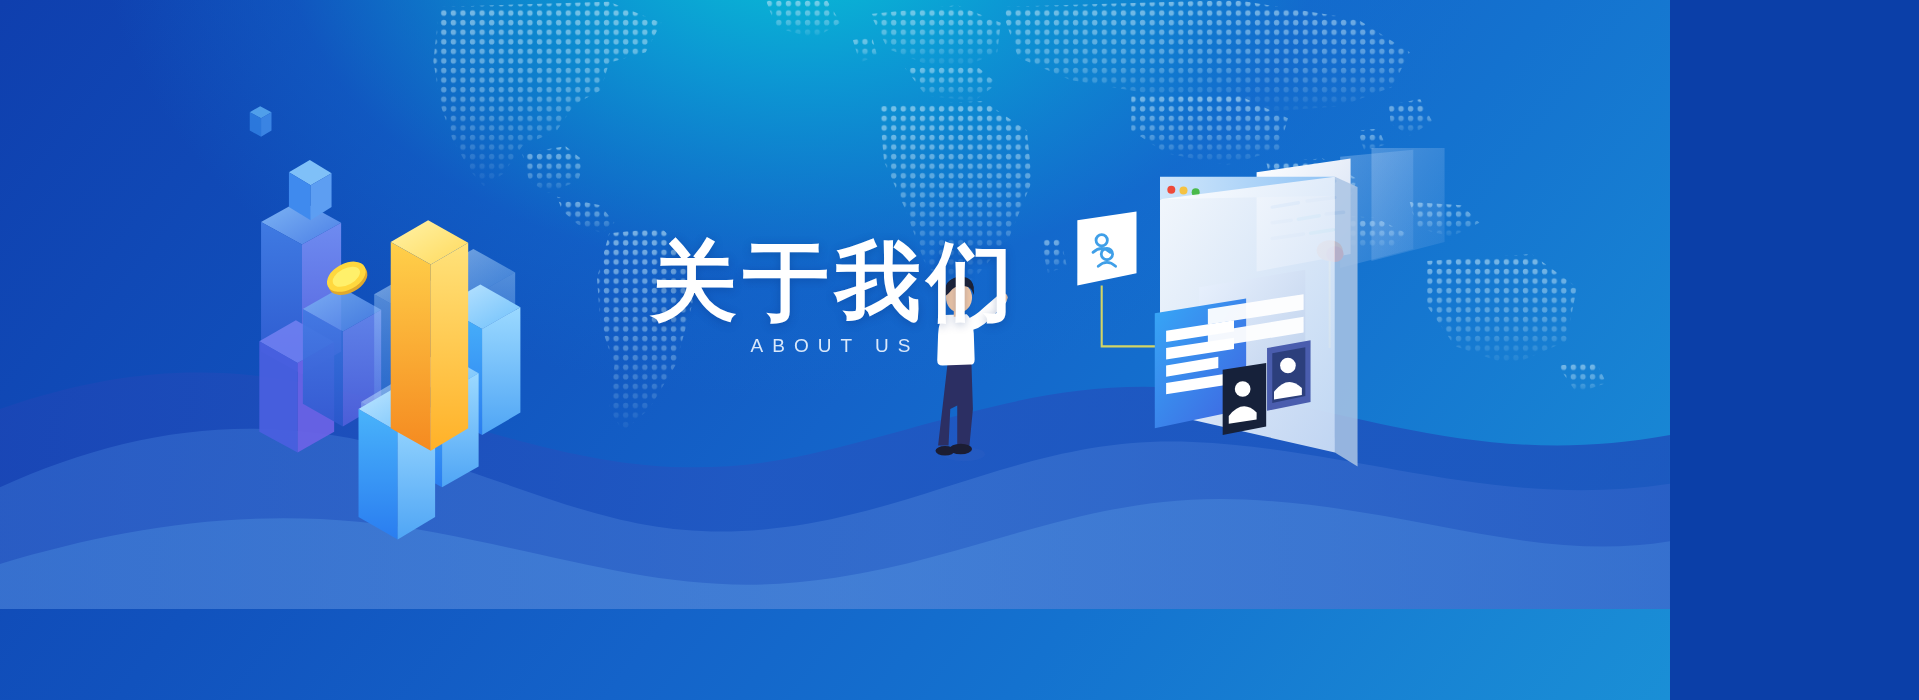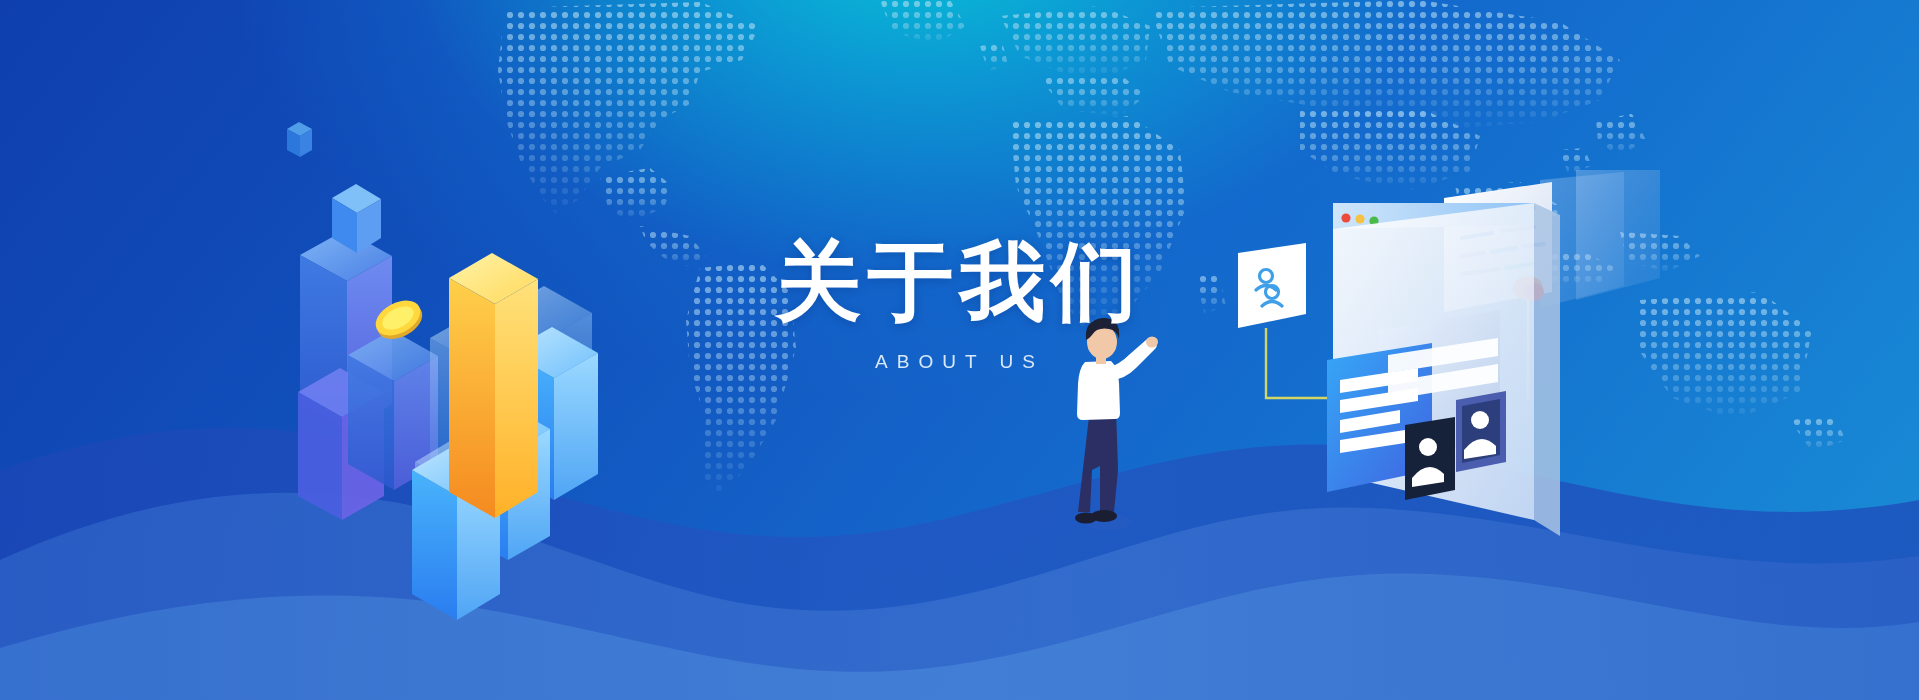--- a/index.html
+++ b/index.html
@@ -3,21 +3,21 @@
 <meta charset="utf-8">
 <style>
   * { margin:0; padding:0; box-sizing:border-box; }
   html,body{ background:#0b3fa8; }
   body {
     font-family: "Liberation Sans", sans-serif;
     width:1919px; height:700px; overflow:hidden;
   }
   #banner {
     position:relative;
-    width:1919px; height:700px;
+    width:1670px; height:700px;
     overflow:hidden;
     background:
       radial-gradient(ellipse 900px 620px at 48% -12%, #07c8d6 0%, rgba(11,161,214,0.88) 26%, rgba(17,110,208,0.35) 58%, rgba(17,110,208,0) 78%),
       linear-gradient(128deg, #0f3fae 0%, #1152bd 30%, #1463c9 52%, #1472cf 70%, #1a8fd6 100%);
   }
   .layer { position:absolute; inset:0; }
   svg.layer { display:block; }
 
   
   .text-block {
@@ -31,21 +31,21 @@
   .title {
     font-family:"DejaVu Sans","Liberation Sans",sans-serif;
     font-size:86px;
     font-weight:bold;
     color:#ffffff;
     letter-spacing:6px;
     line-height:1.06;
     text-shadow:0 2px 10px rgba(5,40,110,0.28);
   }
   .subtitle {
-    margin-top:24px;
+    margin-top:8px;
     font-size:19px;
     font-weight:400;
     color:#d9e8fb;
     letter-spacing:9px;
   }
 </style>
 </head>
 <body>
 
 <div id="banner">

